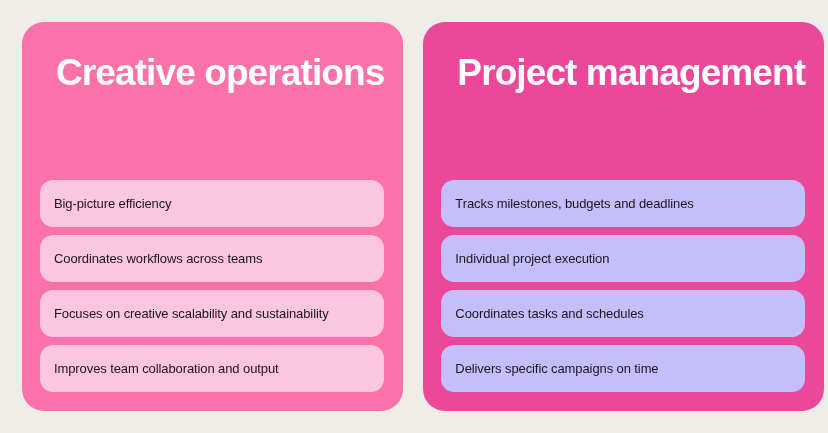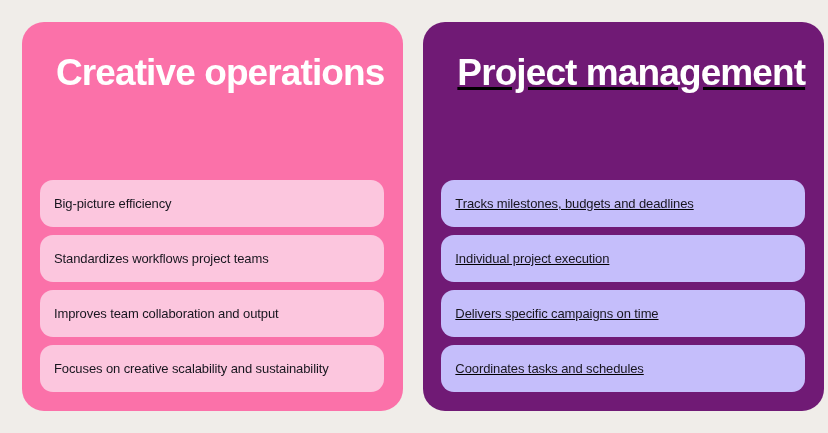--- a/index.html
+++ b/index.html
@@ -33,22 +33,21 @@
     padding: 18px 19px 19px 18px;
     display: flex;
     flex-direction: column;
   }
 
   .card-creative-operations {
     background: #FB71A9;
   }
 
   .card-project-management {
-    background: #701a75;
-    text-decoration: underline;
+    background: #ec4899;
   }
 
   .card-title {
     color: #FFFFFF;
     font-size: 37px;
     font-weight: 800;
     letter-spacing: -0.9px;
     line-height: 1;
     margin: 14px 0 0 16px;
     white-space: nowrap;
@@ -89,29 +88,29 @@
 </style>
 </head>
 <body>
 
 <div class="board">
 
   <section class="card card-creative-operations">
     <h2 class="card-title">Creative operations</h2>
     <ul class="card-list">
       <li class="list-item">Big-picture efficiency</li>
-      <li class="list-item">Standardizes workflows project teams</li>
+      <li class="list-item">Coordinates workflows across teams</li>
+      <li class="list-item">Focuses on creative scalability and sustainability</li>
       <li class="list-item">Improves team collaboration and output</li>
-      <li class="list-item">Focuses on creative scalability and sustainability</li>
     </ul>
   </section>
 
   <section class="card card-project-management">
     <h2 class="card-title">Project management</h2>
     <ul class="card-list">
       <li class="list-item">Tracks milestones, budgets and deadlines</li>
       <li class="list-item">Individual project execution</li>
+      <li class="list-item">Coordinates tasks and schedules</li>
       <li class="list-item">Delivers specific campaigns on time</li>
-      <li class="list-item">Coordinates tasks and schedules</li>
     </ul>
   </section>
 
 </div>
 
 </body></html>

